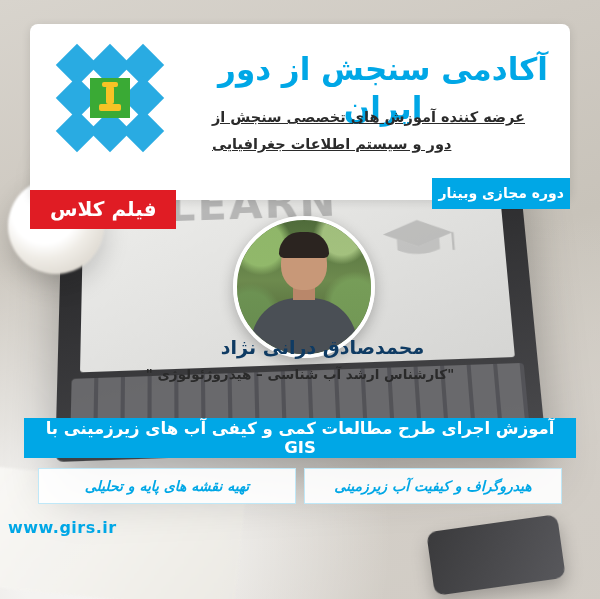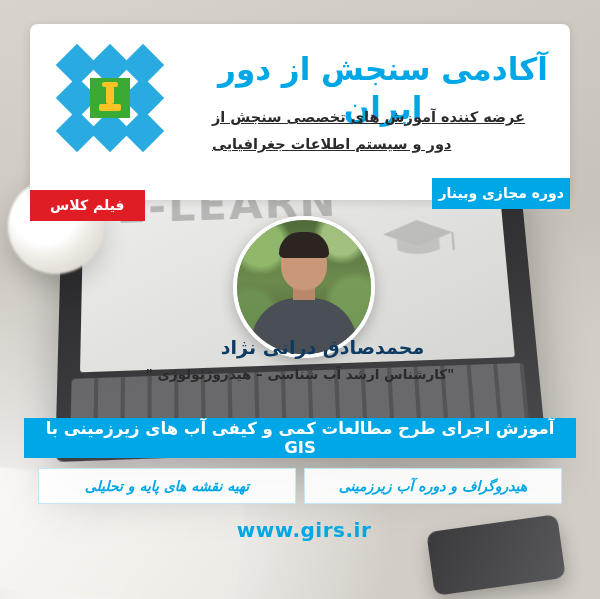--- a/index.html
+++ b/index.html
@@ -169,21 +169,21 @@
     font-weight: 700;
     padding: 7px 6px 8px;
     letter-spacing: 0.3px;
   }
   .ribbon-film {
     position: absolute;
     left: 30px;
     top: 190px;
     background: #e01c24;
     color: #ffffff;
-    font-size: 14px;
+    font-size: 20px;
     font-weight: 700;
     padding: 7px 20px 8px;
   }
 
   
   .portrait {
     position: absolute;
     left: 233px;
     top: 216px;
     width: 134px;
@@ -305,23 +305,23 @@
     font-weight: 700;
     text-align: center;
     font-style: italic;
   }
 
   .site-url {
     position: absolute;
     left: 8px;
     right: 0;
     top: 518px;
-    text-align: center;
+    text-align: left;
     direction: ltr;
-    font-size: 20px;
+    font-size: 16px;
     font-weight: 700;
     color: #00a7e6;
     letter-spacing: 0.5px;
   }
 </style>
 </head>
 <body>
 
 <div class="poster">
 
@@ -376,18 +376,18 @@
     <div class="neck"></div>
     <div class="head"></div>
     <div class="hair"></div>
   </div>
 
   <div class="speaker-name">محمدصادق درانی نژاد</div>
   <div class="speaker-role">"کارشناس ارشد آب شناسی – هیدروژئولوژی "</div>
 
   <div class="bar-main">آموزش اجرای طرح مطالعات کمی و کیفی آب های زیرزمینی با GIS</div>
   <div class="bar-row">
-    <div class="bar-sub">هیدروگراف و دوره آب زیرزمینی</div>
+    <div class="bar-sub">هیدروگراف و کیفیت آب زیرزمینی</div>
     <div class="bar-sub">تهیه نقشه های پایه و تحلیلی</div>
   </div>
 
   <div class="site-url">www.girs.ir</div>
 </div>
 
 </body></html>

